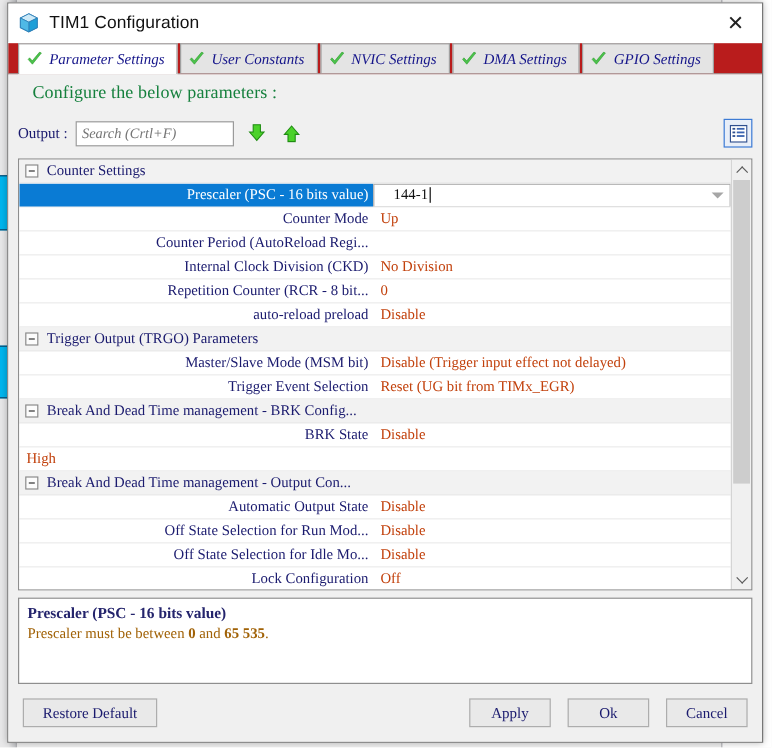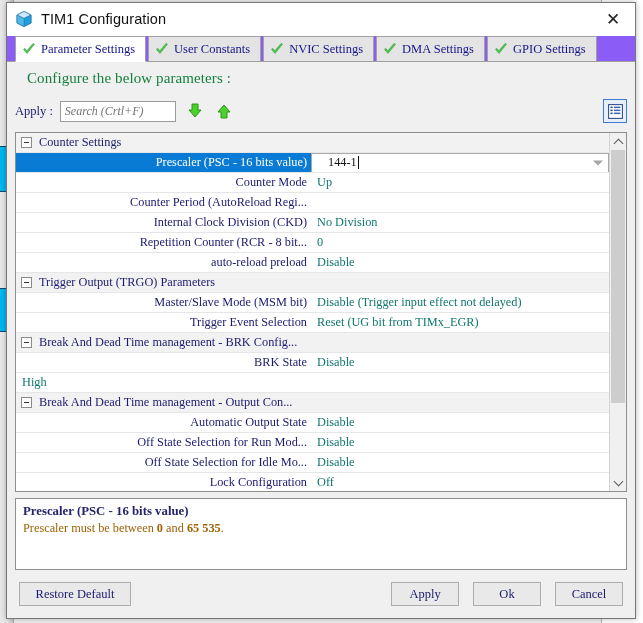--- a/index.html
+++ b/index.html
@@ -74,24 +74,25 @@
   #close-btn {
     margin-left: auto; width: 44px; height: 32px;
     display: flex; align-items: center; justify-content: center;
     font-size: 17px; color: #222; cursor: pointer;
     font-family: "Liberation Sans", sans-serif;
   }
 
   
   #tabbar {
     height: 26px; min-height: 26px;
-    background: #8b5cf6;
+    background: #b91c1c;
     display: flex; align-items: flex-end;
     padding-left: 8px;
     border-bottom: 1px solid #a0a0a0;
+    font-style: italic;
   }
   .tab {
     height: 25px;
     display: flex; align-items: center;
     padding: 0 10px 0 6px;
     font-size: 12.5px; color: #15158a;
     background: #e4e4e4;
     border: 1px solid #a0a0a0;
     border-bottom: none;
     margin-right: 2px;
@@ -127,21 +128,21 @@
   
   #searchrow {
     display: flex; align-items: center;
     height: 30px; min-height: 30px;
     margin-top: 9px;
   }
   #search-label {
     font-size: 12.5px; color: #1a1a6e; margin-right: 7px;
   }
   #search-input {
-    width: 116px; height: 21px;
+    width: 132px; height: 21px;
     border: 1px solid #9a9a9a;
     background: #fff;
     font-size: 12px;
     font-style: italic;
     color: #1d4ed8;
     padding: 0 4px;
     font-family: "Liberation Serif", serif;
     outline: none;
   }
   .arrow-btn {
@@ -214,21 +215,21 @@
     padding-right: 4px;
     overflow: hidden;
   }
   .name-cell span {
     overflow: hidden; text-overflow: ellipsis; white-space: nowrap;
   }
   .val-cell {
     flex: 1; min-width: 0;
     padding-left: 6px;
     overflow: hidden; text-overflow: ellipsis; white-space: nowrap;
-    color: #0f766e;
+    color: #c2410c;
   }
   
   .row.selected .val-cell.editing {
     background: #ffffff;
     border: 1px solid #a8a8a8;
     height: 20px;
     display: flex; align-items: center;
     padding-left: 16px;
     color: #111;
     position: relative;
@@ -391,21 +392,21 @@
       </span>
       <span>GPIO Settings</span>
     </div>
   </div>
 
   <div id="dlgbody">
 
     <div id="configure-label">Configure the below parameters :</div>
 
     <div id="searchrow">
-      <span id="search-label">Apply :</span>
+      <span id="search-label">Output :</span>
       <input id="search-input" type="text" placeholder="Search (Crtl+F)" style="">
       <div class="arrow-btn">
         <svg width="16" height="16" viewBox="0 0 16 16">
           <path d="M5 1 h6 v6 h3 l-6 7 l-6 -7 h3 z" fill="#4bd22a" stroke="#1f8c12" stroke-width="0.9"></path>
         </svg>
       </div>
       <div class="arrow-btn">
         <svg width="16" height="16" viewBox="0 0 16 16">
           <path d="M5 15 h6 v-6 h3 l-6 -7 l-6 7 h3 z" fill="#4bd22a" stroke="#1f8c12" stroke-width="0.9"></path>
         </svg>

